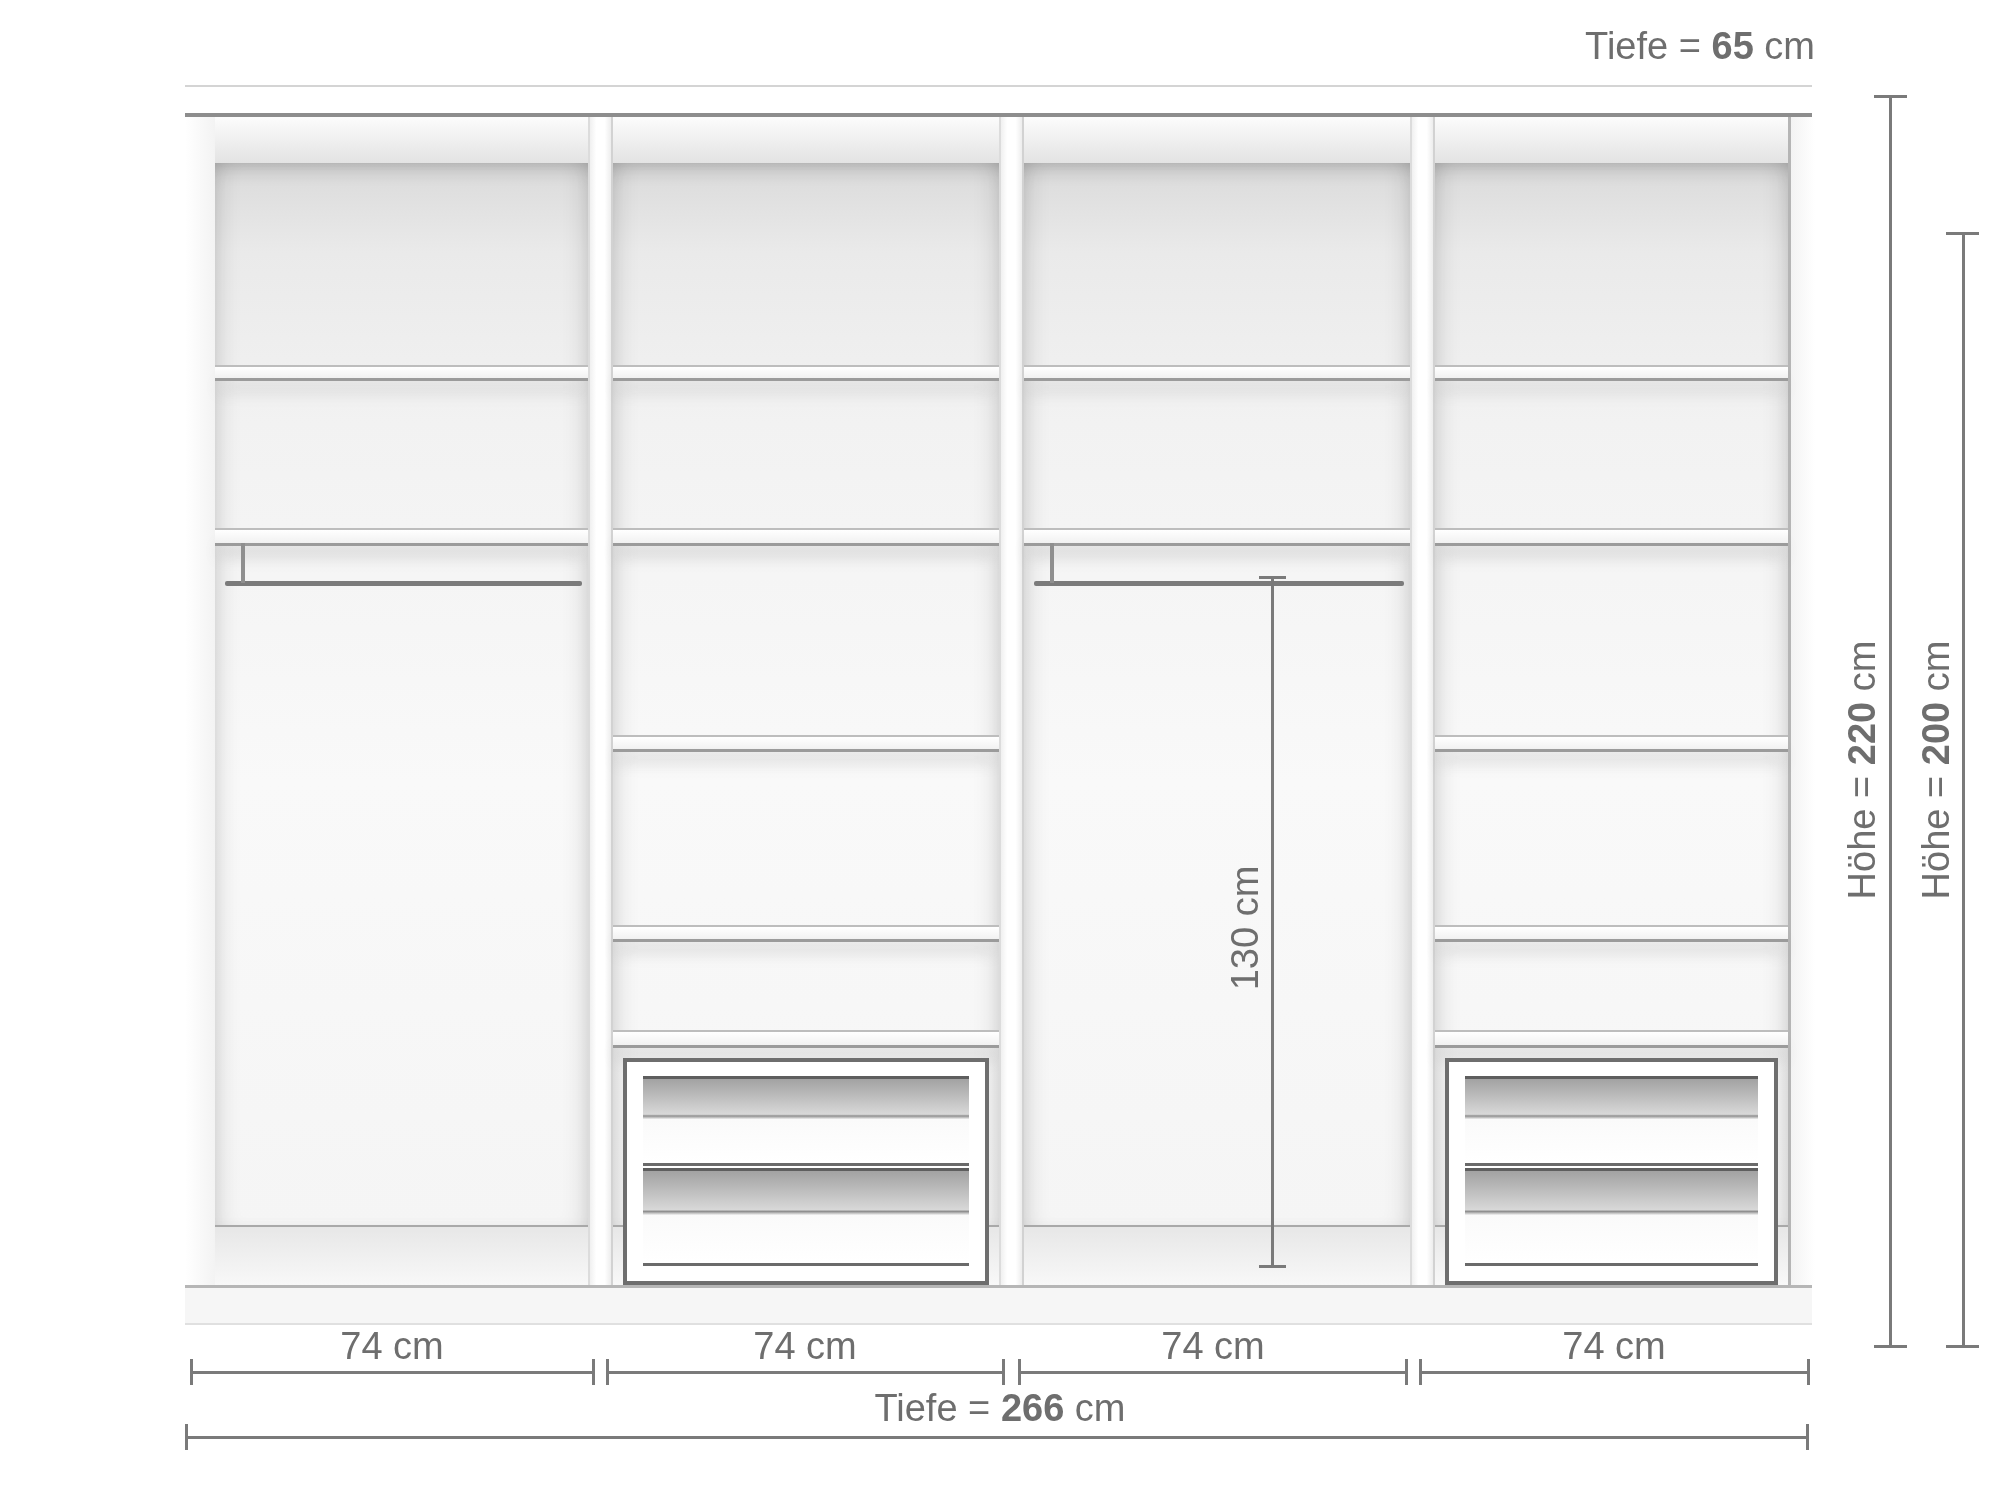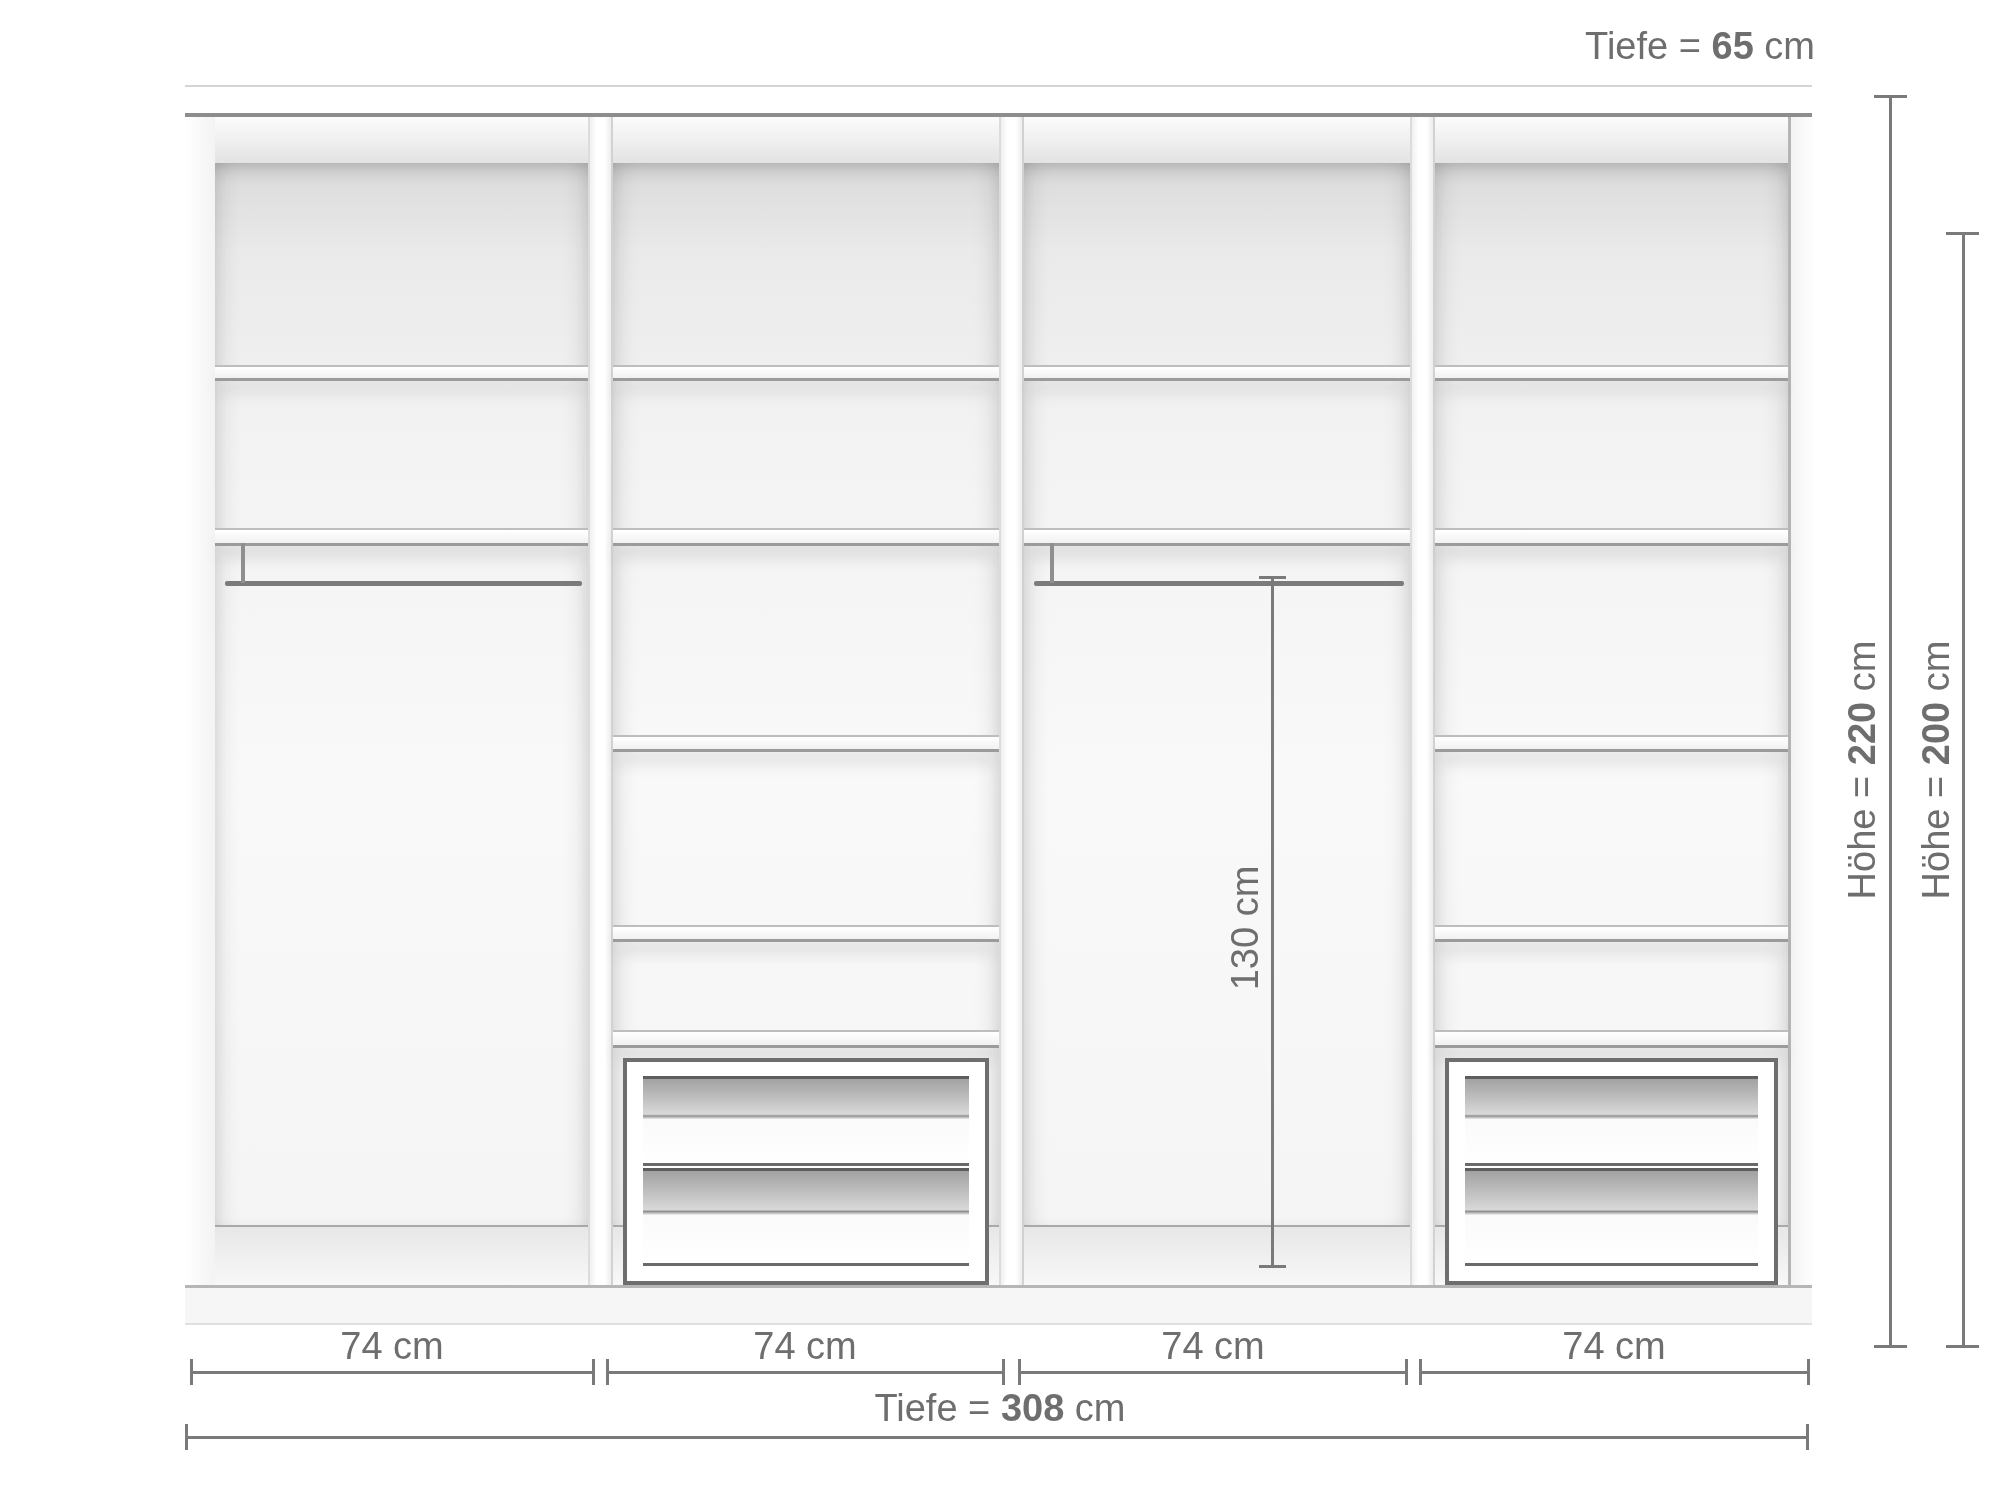--- a/index.html
+++ b/index.html
@@ -186,16 +186,16 @@
     </div>
   <div class="anchor" style="left:1614px;top:1346px;">
     <span>74 cm</span>
     </div>
 
   <div class="dim-line" style="left:185px;top:1436px;width:1624px;height:3px;">
     <div class="dim-tick-v" style="left:0;"></div>
     <div class="dim-tick-v" style="right:0;"></div>
   </div>
   <div class="anchor" style="left:1000px;top:1408px;">
-    <span><span>Tiefe = </span><b>308</b><span> cm</span></span>
+    <span><span>Tiefe = </span><b>266</b><span> cm</span></span>
   </div>
 
 </div>
 
 </body></html>

